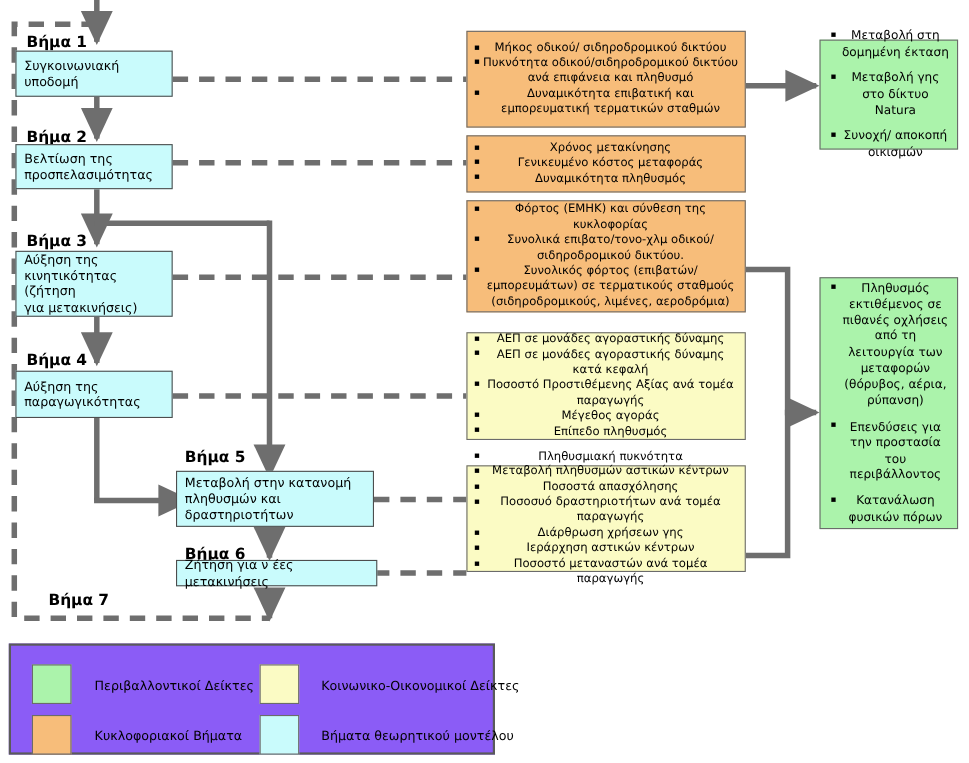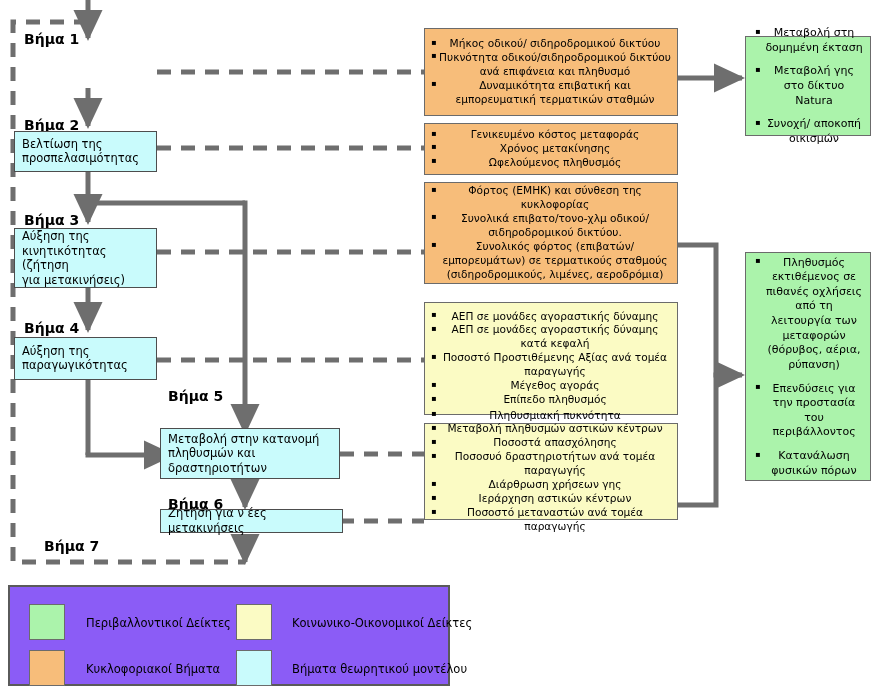--- a/index.html
+++ b/index.html
@@ -81,24 +81,27 @@
 
     <g stroke="#6e6e6e" fill="none" stroke-width="5" stroke-dasharray="14,10">
       <path d="M88,22 L13,22 L13,562 L245,562"></path>
     </g>
   </svg>
 
   <div class="steplabel" style="left:24px;top:31px;">Βήμα 1</div>
   <div class="steplabel" style="left:24px;top:117px;">Βήμα 2</div>
   <div class="steplabel" style="left:24px;top:212px;">Βήμα 3</div>
   <div class="steplabel" style="left:24px;top:320px;">Βήμα 4</div>
-  <div class="steplabel" style="left:168px;top:388px;">Βήμα 5</div>
+  <div class="steplabel" style="left:168px;top:408px;">Βήμα 5</div>
   <div class="steplabel" style="left:168px;top:496px;">Βήμα 6</div>
   <div class="steplabel" style="left:44px;top:538px;">Βήμα 7</div>
 
+  <div class="box step" style="left:14px;top:46px;width:143px;height:42px;">
+    <div class="txt">Συγκοινωνιακή<br>υποδομή</div>
+  </div>
   <div class="box step" style="left:14px;top:131px;width:143px;height:41px;">
     <div class="txt">Βελτίωση της<br>προσπελασιμότητας</div>
   </div>
   <div class="box step" style="left:14px;top:228px;width:143px;height:60px;">
     <div class="txt">Αύξηση της<br>κινητικότητας (ζήτηση<br>για μετακινήσεις)</div>
   </div>
   <div class="box step" style="left:14px;top:337px;width:143px;height:43px;">
     <div class="txt">Αύξηση της<br>παραγωγικότητας</div>
   </div>
   <div class="box step" style="left:160px;top:428px;width:180px;height:51px;">
@@ -110,34 +113,34 @@
 
   <div class="box traffic" style="left:424px;top:28px;width:254px;height:88px;">
     <div class="ind">
         <div class="li">Μήκος οδικού/ σιδηροδρομικού δικτύου</div>
         <div class="li">Πυκνότητα οδικού/σιδηροδρομικού δικτύου ανά επιφάνεια και πληθυσμό</div>
         <div class="li">Δυναμικότητα επιβατική και εμπορευματική τερματικών σταθμών</div>
       </div>
   </div>
   <div class="box traffic" style="left:424px;top:123px;width:254px;height:52px;">
     <div class="ind">
+        <div class="li">Χρόνος μετακίνησης</div>
         <div class="li">Γενικευμένο κόστος μεταφοράς</div>
-        <div class="li">Χρόνος μετακίνησης</div>
-        <div class="li">Ωφελούμενος πληθυσμός</div>
+        <div class="li">Δυναμικότητα πληθυσμός</div>
       </div>
   </div>
   <div class="box traffic" style="left:424px;top:182px;width:254px;height:102px;">
     <div class="ind">
         <div class="li">Φόρτος (ΕΜΗΚ) και σύνθεση της κυκλοφορίας</div>
         <div class="li">Συνολικά επιβατο/τονο-χλμ οδικού/σιδηροδρομικού δικτύου.</div>
         <div class="li">Συνολικός φόρτος (επιβατών/εμπορευμάτων) σε τερματικούς σταθμούς (σιδηροδρομικούς, λιμένες, αεροδρόμια)</div>
       </div>
   </div>
 
-  <div class="box socio" style="left:424px;top:302px;width:254px;height:113px;">
+  <div class="box socio" style="left:424px;top:302px;width:254px;height:98px;">
     <div class="ind">
         <div class="li">ΑΕΠ σε μονάδες αγοραστικής δύναμης</div>
         <div class="li">ΑΕΠ σε μονάδες αγοραστικής δύναμης κατά κεφαλή</div>
         <div class="li">Ποσοστό Προστιθέμενης Αξίας ανά τομέα παραγωγής</div>
         <div class="li">Μέγεθος αγοράς</div>
         <div class="li">Επίπεδο πληθυσμός</div>
       </div>
   </div>
   <div class="box socio" style="left:424px;top:423px;width:254px;height:97px;">
     <div class="ind">

